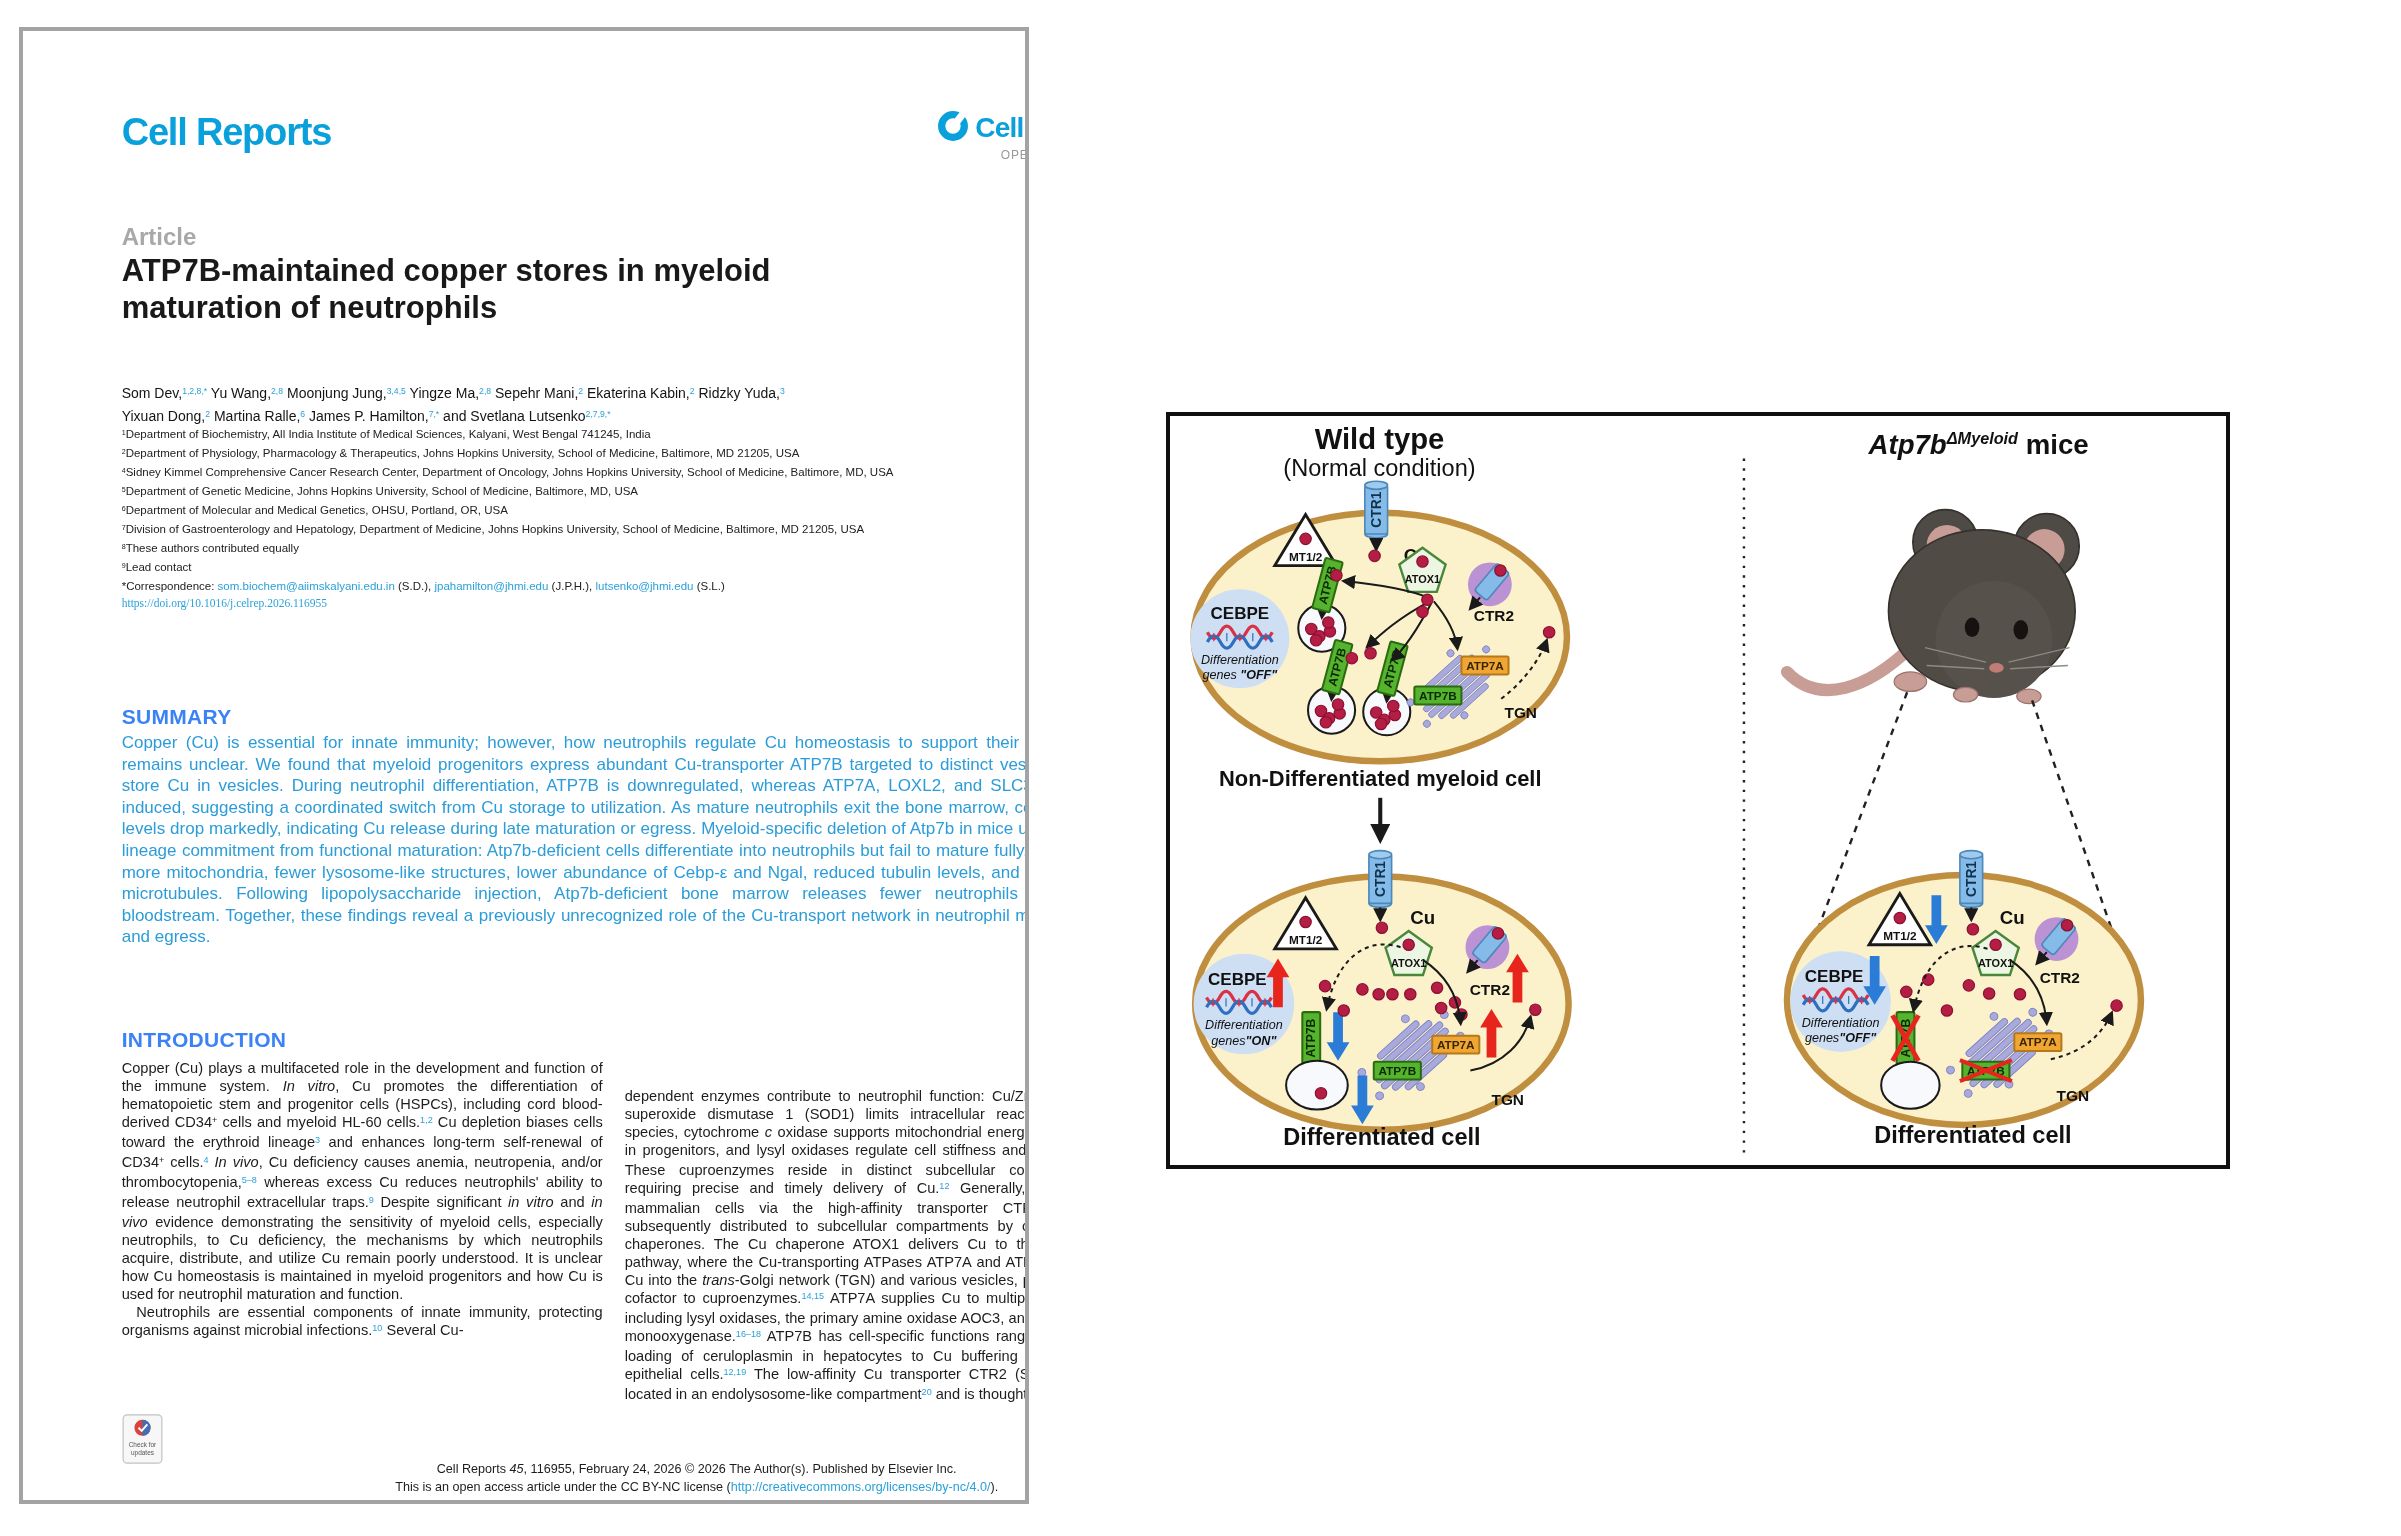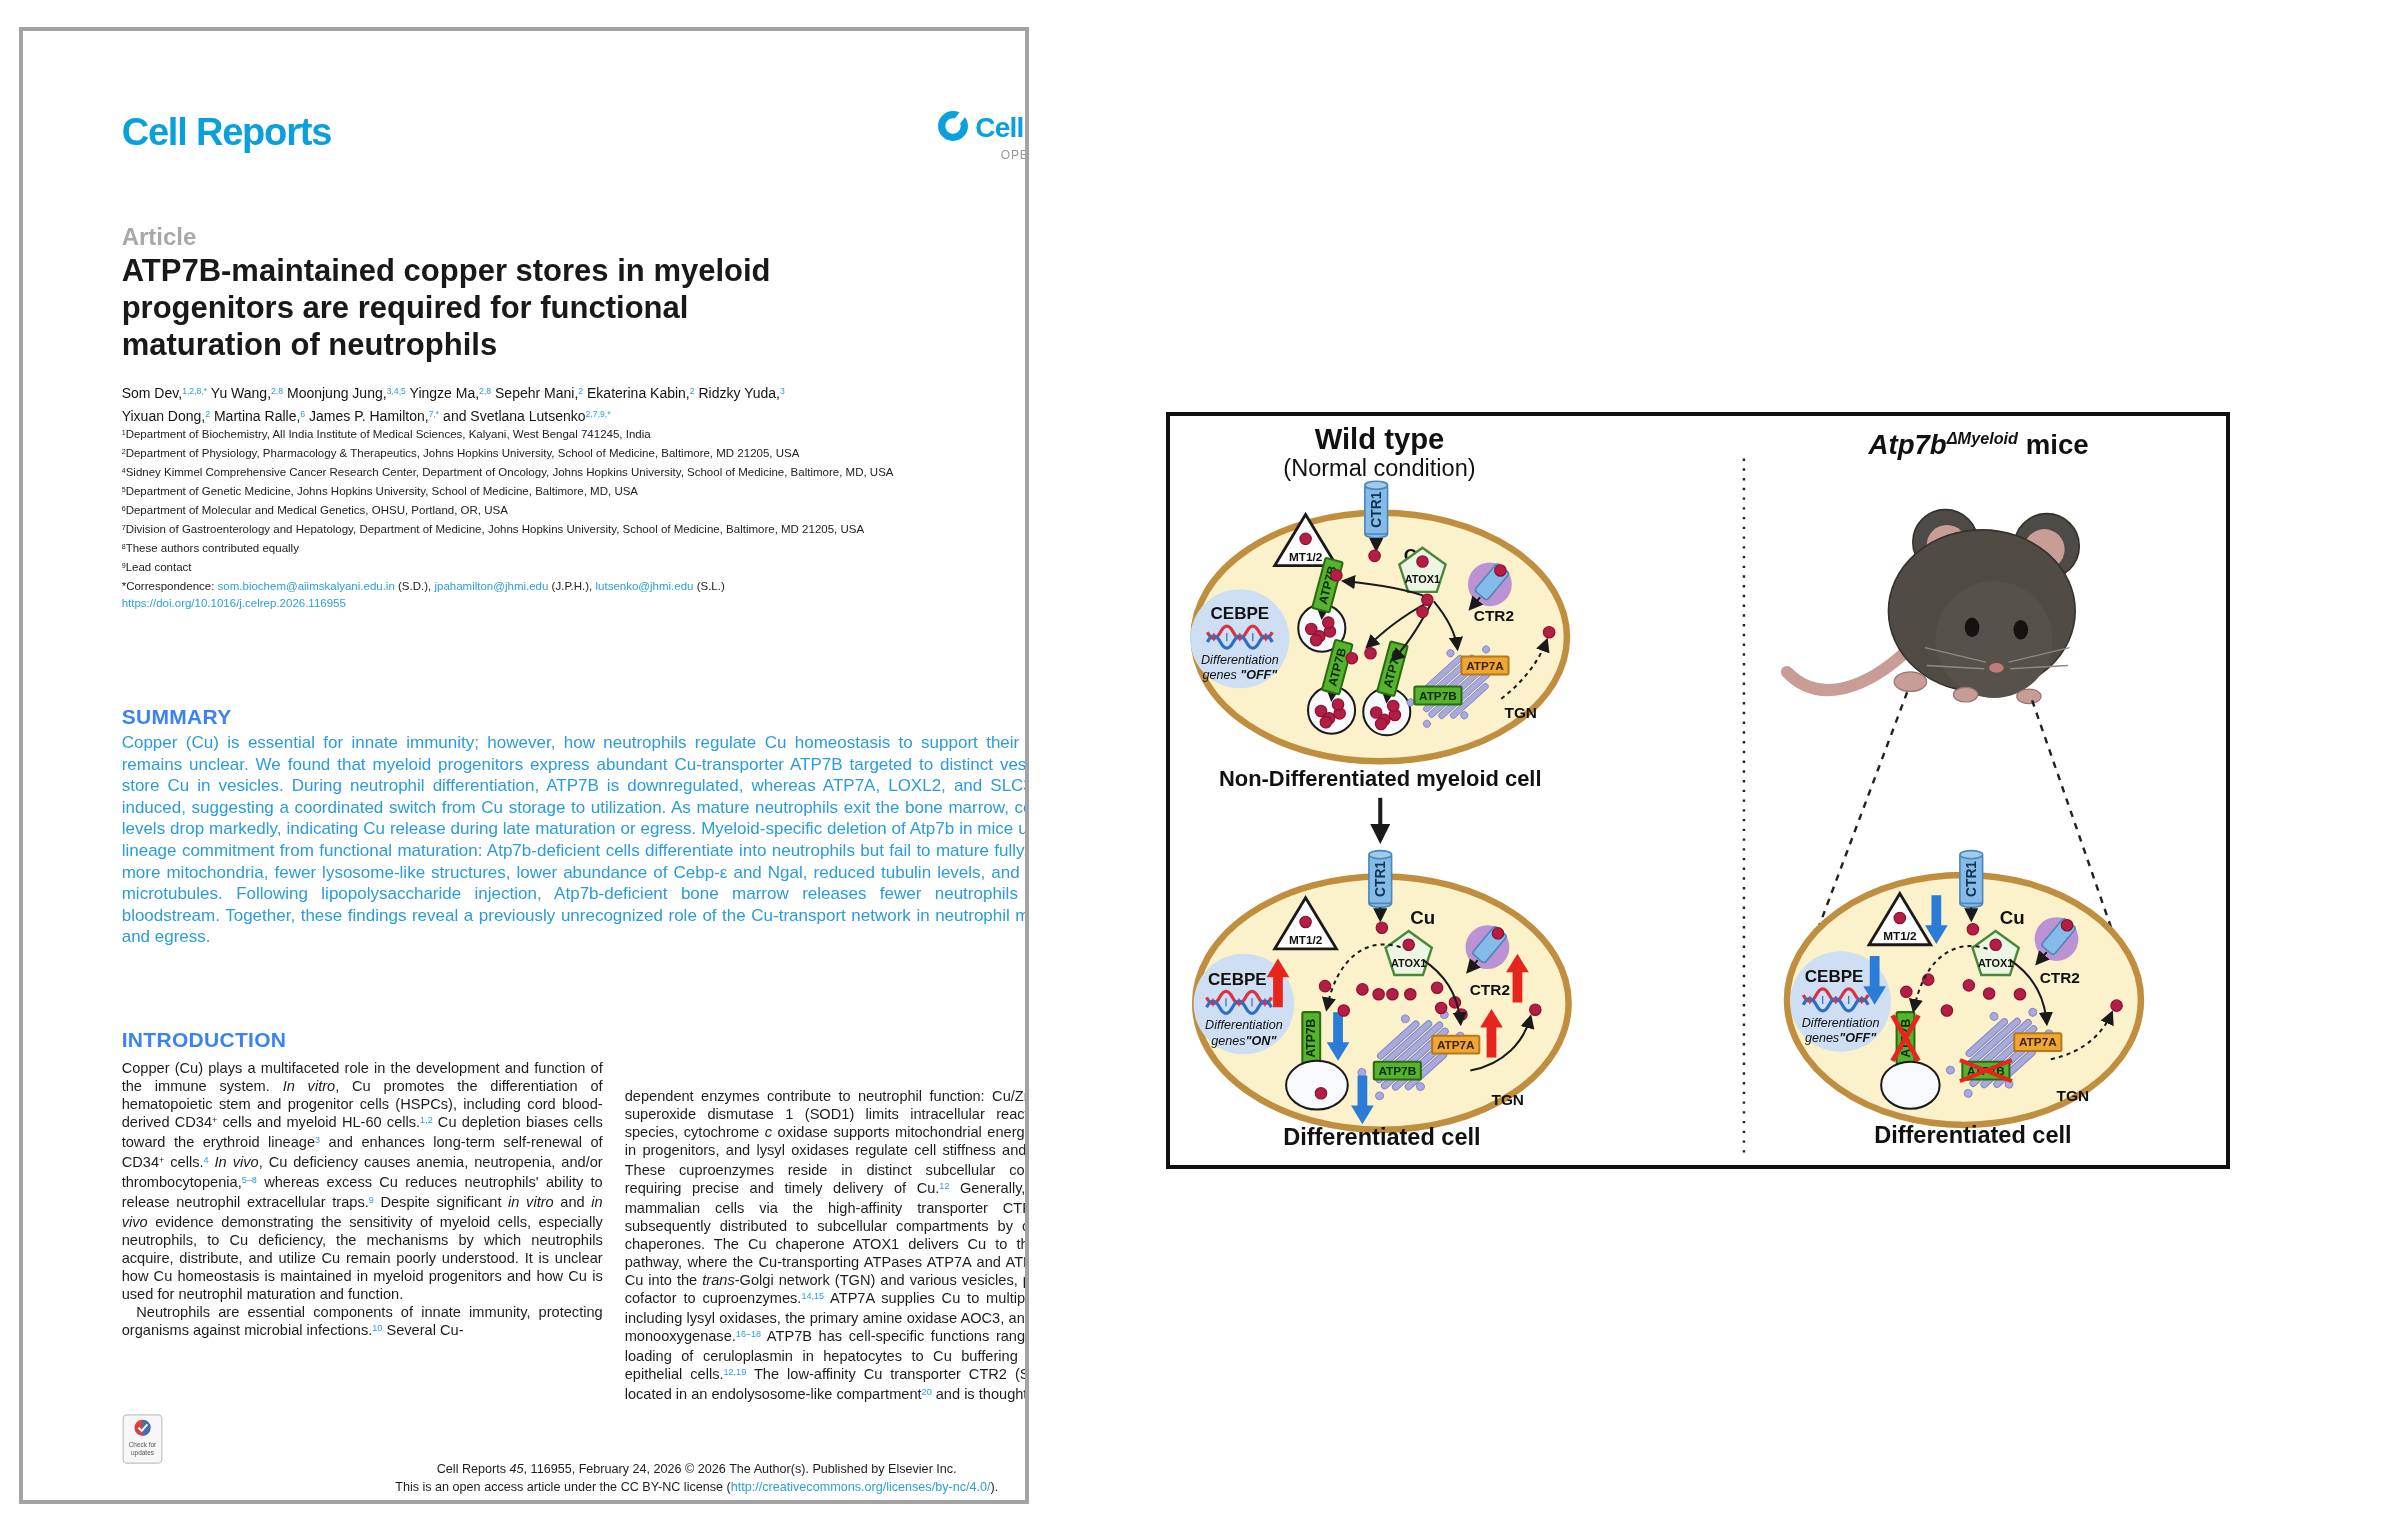--- a/index.html
+++ b/index.html
@@ -13,21 +13,21 @@
   .cp-block{left:870px;top:78px;width:203px;text-align:right;}
   .cp-row{display:flex;align-items:center;justify-content:flex-end;gap:4.9px;}
   .cp-name{font-size:28px;font-weight:bold;color:#0aa0db;letter-spacing:-0.8px;}
   .cp-oa{font-size:12px;color:#97999b;letter-spacing:0.8px;margin-top:1.6px;}
   .blue-square{left:1038px;top:75px;width:84px;height:68px;background:#1b9cd6;}
   .article-label{left:99px;top:192px;font-size:24px;font-weight:bold;color:#a8a8a8;}
   .title{left:99px;top:221px;width:796px;font-size:31px;line-height:37px;font-weight:bold;color:#191919;}
   .authors{left:99px;top:352px;width:1007px;font-size:14px;line-height:21px;color:#141414;}
   .affils{left:99px;top:395px;width:820px;font-size:11.5px;line-height:17px;color:#222;}
   .affil-line{width:820px;}
-  .doi-line{color:#2aa0d9;}
+  .doi-line{color:#2aa0d9;font-family:Liberation Serif, serif;}
   .sup{font-size:62%;position:relative;top:-0.42em;}
   .blue{color:#2aa0d9;}
   .it{font-style:italic;}
   .alink{color:#2aa0d9;}
   .sect-head{font-size:21px;font-weight:bold;color:#3b82f6;letter-spacing:0.3px;}
   .summary-head{left:99px;top:674px;}
   .summary-text{left:99px;top:701px;width:974px;font-size:17px;line-height:21.6px;
                 color:#2b9cd8;text-align:justify;}
   .intro-head{left:99px;top:997px;}
   .col{top:1028px;width:481px;font-size:14.6px;line-height:18px;text-align:justify;color:#1d1d1d;}
@@ -61,21 +61,20 @@
     </div>
     <div class="cp-oa">OPEN ACCESS</div>
   </div>
 
   <div class="abs blue-square"></div>
 
   <div class="abs article-label">Article</div>
 
   <div class="abs title">
     <div>ATP7B-maintained copper stores in myeloid</div>
-    <div>progenitors are required for functional</div>
     <div>maturation of neutrophils</div>
   </div>
 
   <div class="abs authors">
     <div><span>Som Dev,</span><span class="sup blue">1,2,8,*</span><span> Yu Wang,</span><span class="sup blue">2,8</span><span> Moonjung Jung,</span><span class="sup blue">3,4,5</span><span> Yingze Ma,</span><span class="sup blue">2,8</span><span> Sepehr Mani,</span><span class="sup blue">2</span><span> Ekaterina Kabin,</span><span class="sup blue">2</span><span> Ridzky Yuda,</span><span class="sup blue">3</span></div>
     <div><span>Yixuan Dong,</span><span class="sup blue">2</span><span> Martina Ralle,</span><span class="sup blue">6</span><span> James P. Hamilton,</span><span class="sup blue">7,*</span><span> and Svetlana Lutsenko</span><span class="sup blue">2,7,9,*</span></div>
   </div>
 
   <div class="abs affils">
     <div class="affil-line"><span class="sup">1</span><span>Department of Biochemistry, All India Institute of Medical Sciences, Kalyani, West Bengal 741245, India</span></div>

